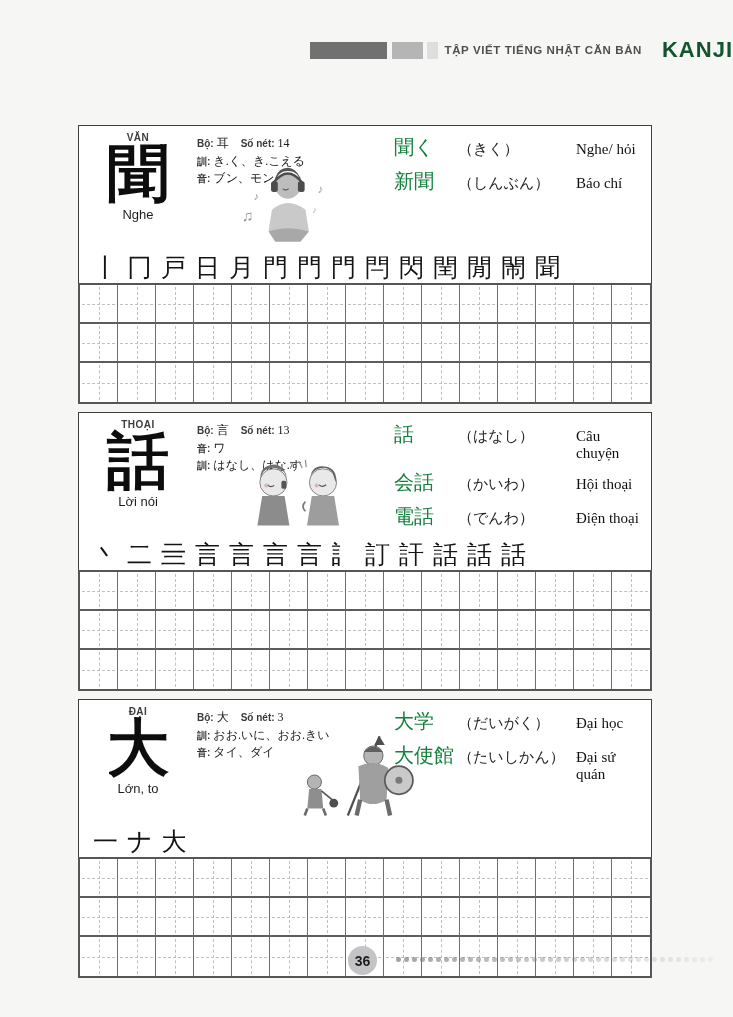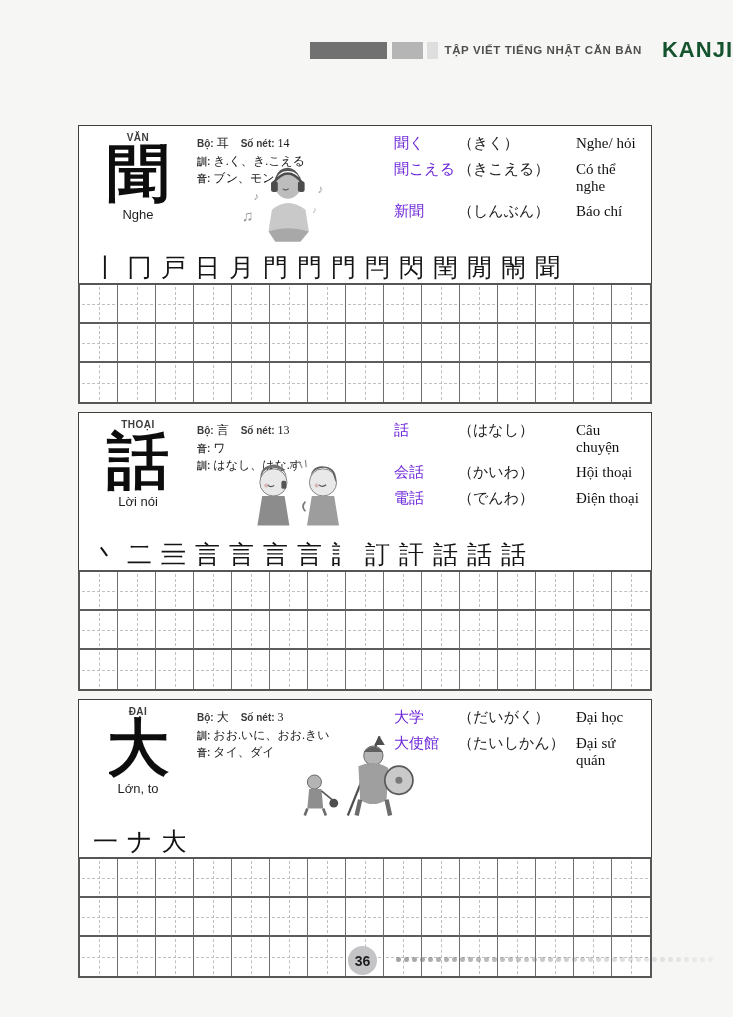--- a/index.html
+++ b/index.html
@@ -31,21 +31,21 @@
   .ilbl{font-size:10px;font-weight:bold;color:#3a3a3a;margin-right:3px;}
   .ival{font-size:12px;color:#161616;font-family:"Liberation Serif","DejaVu Serif",serif;}
   .gapl{margin-left:12px;}
   .illu{position:absolute;bottom:1px;}
   .sec:nth-child(1) .illu{left:148px;width:120px;height:84px;}
   .sec:nth-child(2) .illu{left:150px;width:140px;height:80px;}
   .sec:nth-child(3) .illu{left:200px;width:150px;height:88px;}
   .illu svg{width:100%;height:100%;}
   .vcol{position:absolute;left:315px;top:8px;right:4px;}
   .vrow{display:flex;margin-bottom:7px;align-items:baseline;}
-  .vw{width:64px;font-size:15px;color:#6d28d9;flex:none;
+  .vw{width:64px;font-size:20px;color:#15803d;flex:none;
       font-family:"Liberation Serif","DejaVu Serif",serif;}
   .vr{width:118px;font-size:15px;color:#222;flex:none;
       font-family:"Liberation Serif","DejaVu Serif",serif;}
   .vm{flex:1;font-size:15px;color:#101010;
       font-family:"Liberation Serif","DejaVu Serif",serif;}
   .strokes{height:34px;display:flex;align-items:flex-end;padding:0 0 3px 14px;gap:9px;}
   .stk{font-size:25px;line-height:1;color:#141414;
        font-family:"Liberation Serif","DejaVu Serif",serif;}
   
   .grid{display:grid;grid-template-columns:repeat(15,1fr);grid-auto-rows:39px;
@@ -104,25 +104,20 @@
     <path d="M55,33 q3,3 7,0" stroke="#666" stroke-width="1.5" fill="none"></path>
     <path d="M42,58 Q61,42 82,58 L86,84 Q61,94 38,84 Z" fill="#c9c9c9"></path>
     <path d="M38,84 Q61,76 86,84 L76,96 L46,96 Z" fill="#a8a8a8"></path>
   </svg>
 </div>
           <div class="vcol">
             <div class="vrow">
               <span class="vw">聞く</span>
               <span class="vr">（きく）</span>
               <span class="vm">Nghe/ hỏi</span>
-            </div>
-            <div class="vrow">
-              <span class="vw">聞こえる</span>
-              <span class="vr">（きこえる）</span>
-              <span class="vm">Có thể nghe</span>
             </div>
             <div class="vrow">
               <span class="vw">新聞</span>
               <span class="vr">（しんぶん）</span>
               <span class="vm">Báo chí</span>
             </div>
           </div>
         </div>
         <div class="strokes">
           <span class="stk">丨</span>

